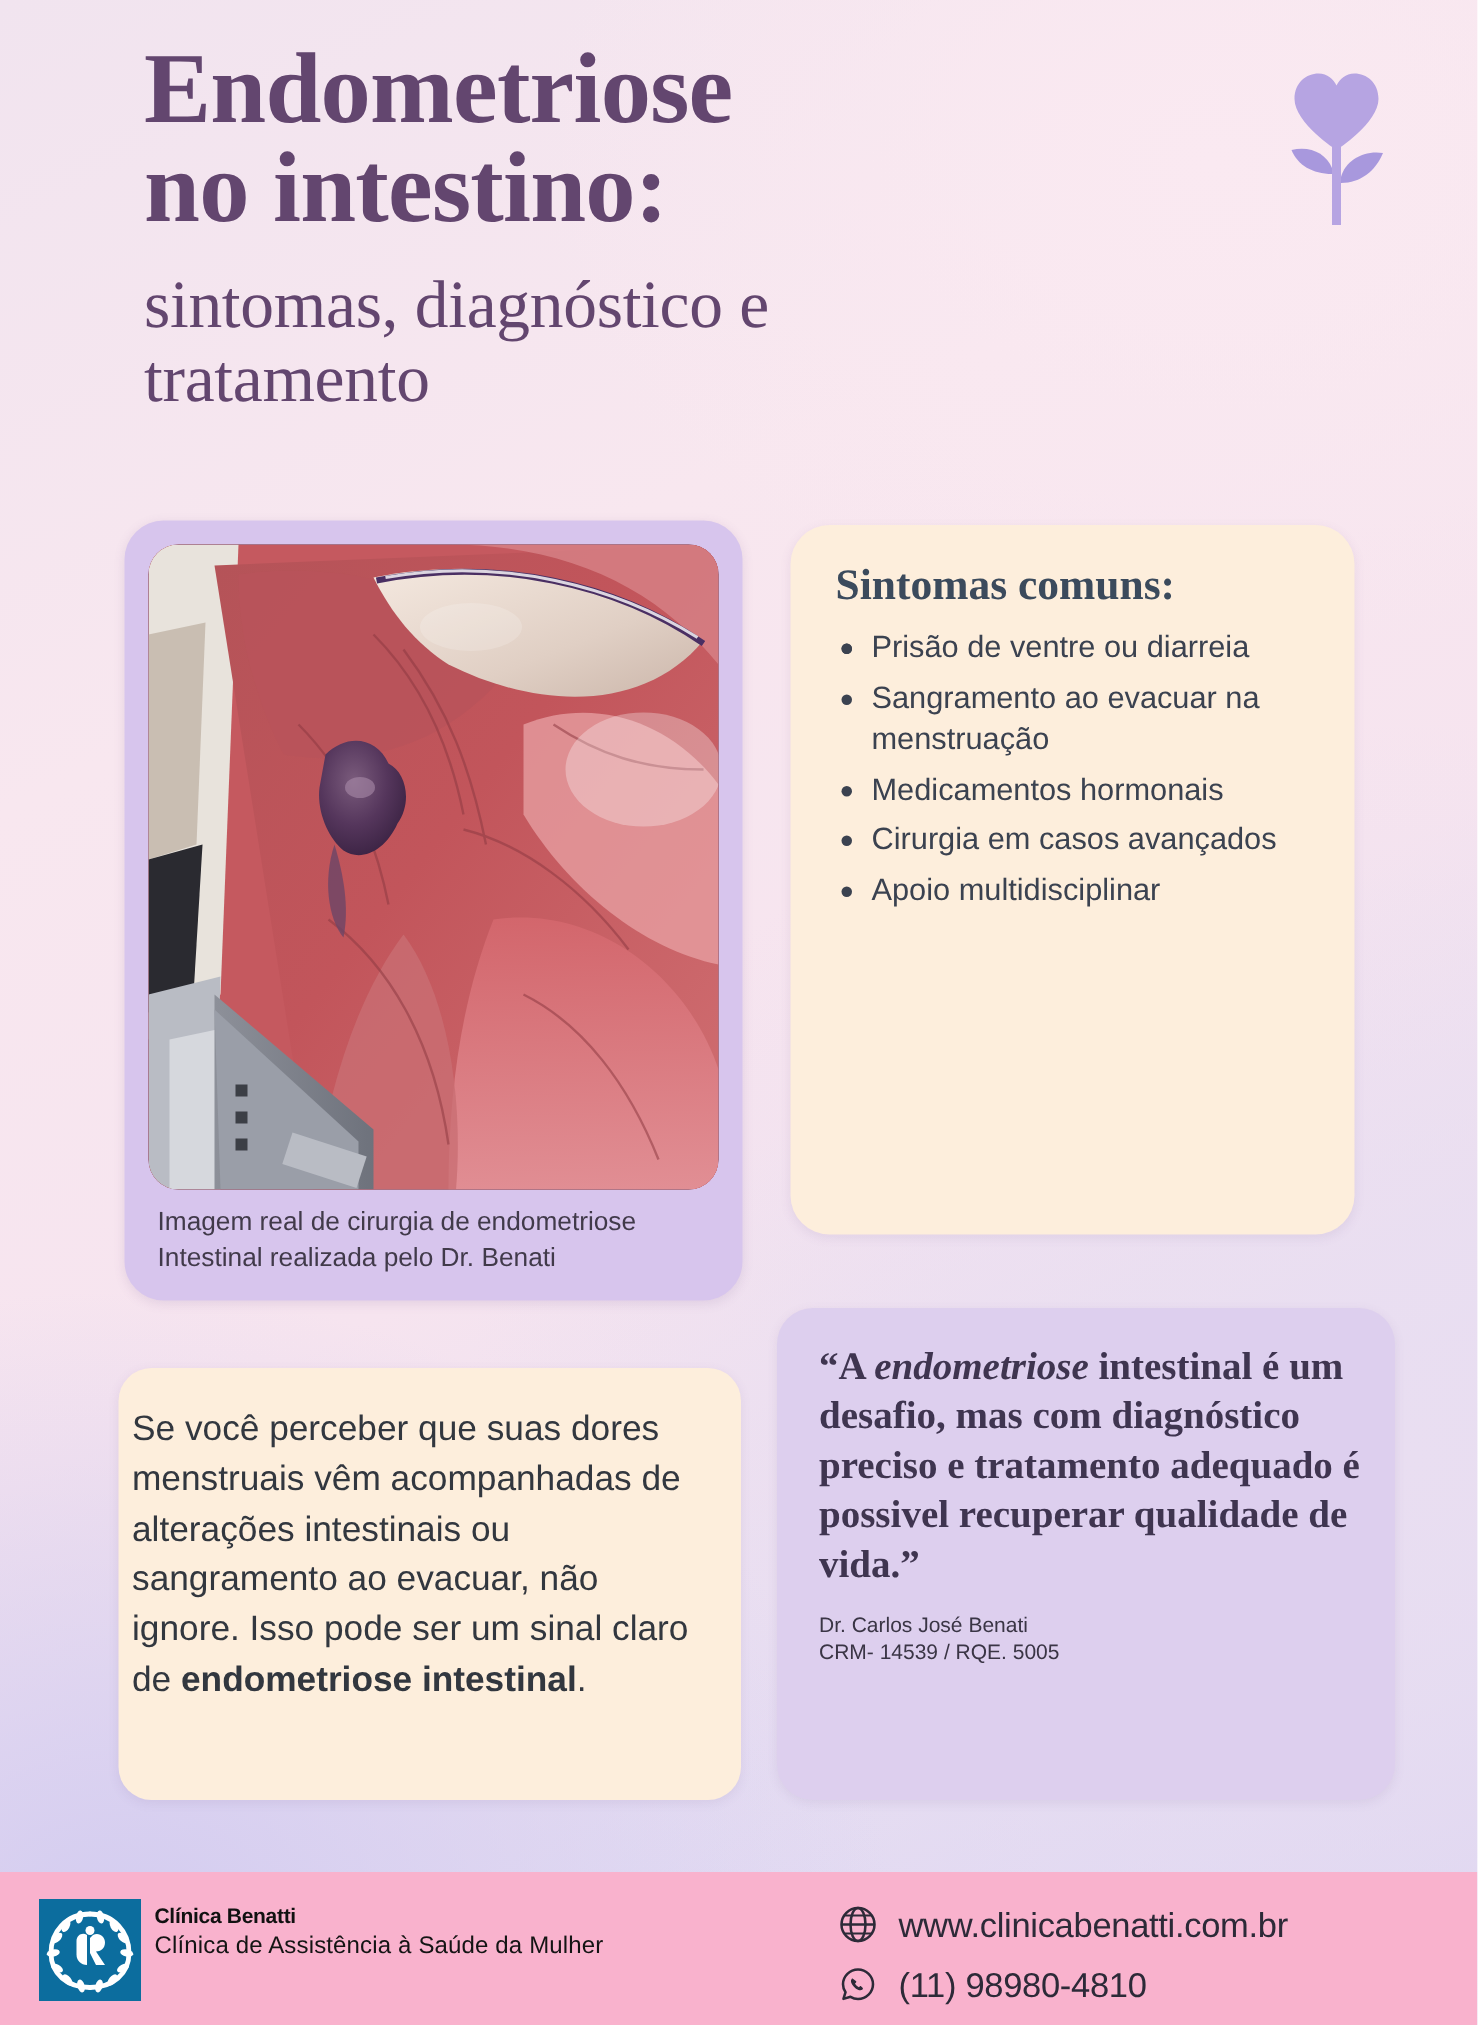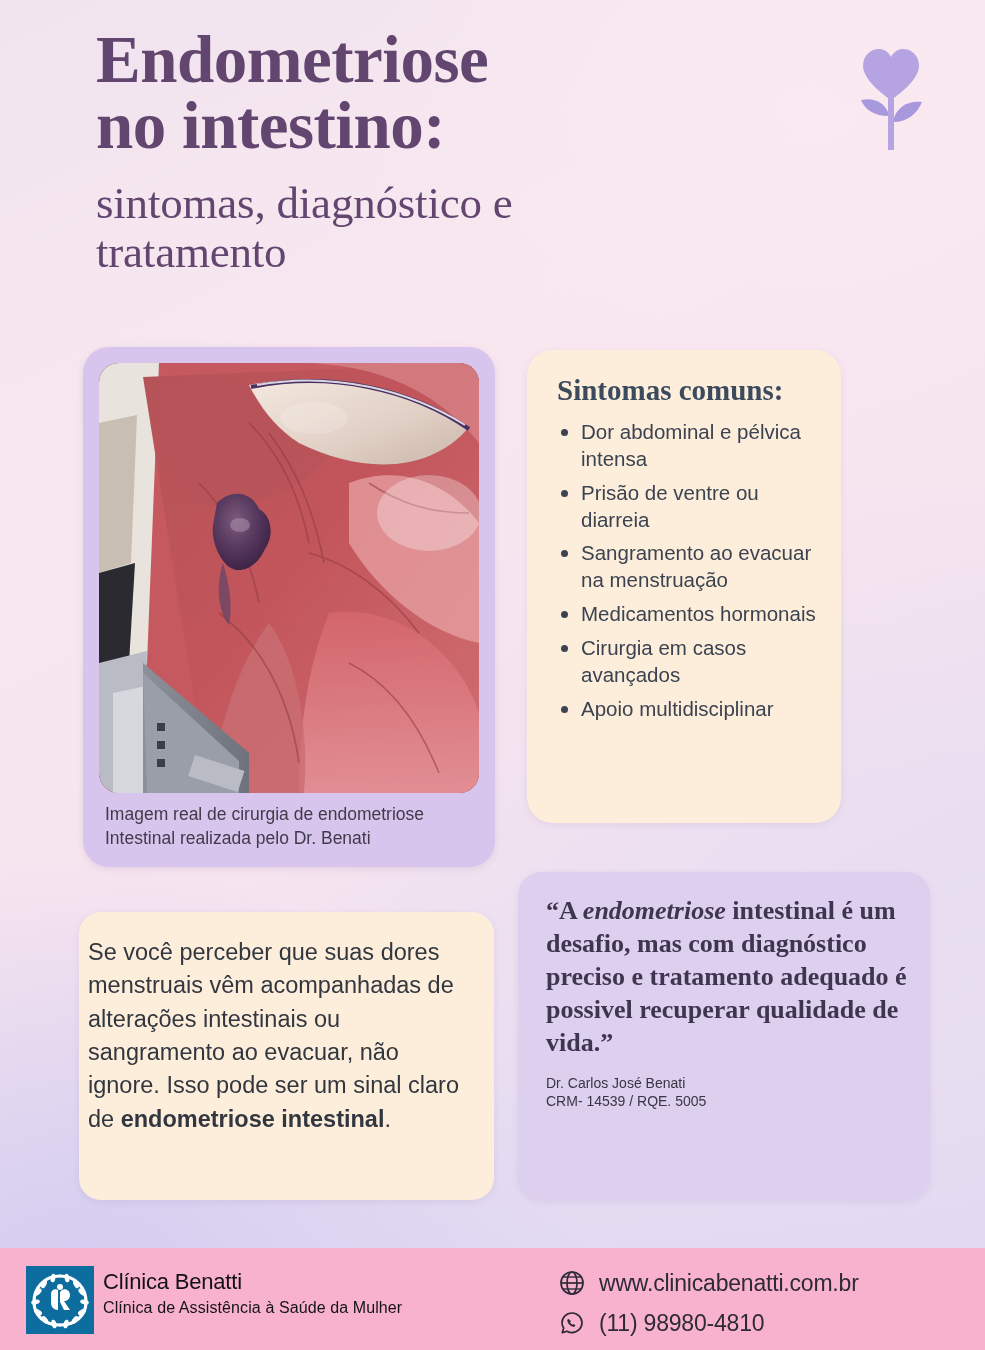--- a/index.html
+++ b/index.html
@@ -87,21 +87,21 @@
     font-size: 17.5px;
     line-height: 1.38;
     color: #413a4a;
   }
 
   
   .info-card {
     position: absolute;
     left: 527px;
     top: 350px;
-    width: 314px;
+    width: 376px;
     height: 473px;
     background: #fdeedc;
     border-radius: 26px;
     box-shadow: 0 2px 7px rgba(110, 80, 140, 0.1);
     box-sizing: border-box;
     padding: 24px 24px 0 30px;
   }
   .card-heading {
     font-family: "Liberation Serif", serif;
     font-weight: bold;
@@ -200,22 +200,22 @@
     height: 68px;
     background: #0c6d9e;
   }
   .brand-block {
     position: absolute;
     left: 103px;
     top: 1269px;
     width: 420px;
   }
   .brand-name {
-    font-size: 22px;
-    font-weight: normal;
+    font-size: 14px;
+    font-weight: bold;
     color: #111111;
     letter-spacing: -0.2px;
     margin: 0;
   }
   .brand-tag {
     font-size: 16px;
     color: #141414;
     margin: 4px 0 0 0;
     letter-spacing: 0.1px;
   }
@@ -342,21 +342,21 @@
         <rect x="58" y="396" width="8" height="8" fill="#3c3f46"></rect>
         <rect x="96" y="392" width="52" height="22" fill="#b9bcc4" transform="rotate(18 96 392)"></rect>
       </svg>
     </div>
     <div class="photo-caption">Imagem real de cirurgia de endometriose Intestinal realizada pelo Dr. Benati</div>
   </div>
 
   <div class="info-card">
     <h2 class="card-heading">Sintomas comuns:</h2>
     <ul class="bullets">
-      <li><span class="dot"></span><span>Dor abdominal e pélvica intensa</span></li>
+      <li><span class="dot"></span></li>
       <li><span class="dot"></span><span>Prisão de ventre ou diarreia</span></li>
       <li><span class="dot"></span><span>Sangramento ao evacuar na menstruação</span></li>
     </ul>
 
     <ul class="bullets">
       <li><span class="dot"></span><span>Medicamentos hormonais</span></li>
       <li><span class="dot"></span><span>Cirurgia em casos avançados</span></li>
       <li><span class="dot"></span><span>Apoio multidisciplinar</span></li>
     </ul>
   </div>

